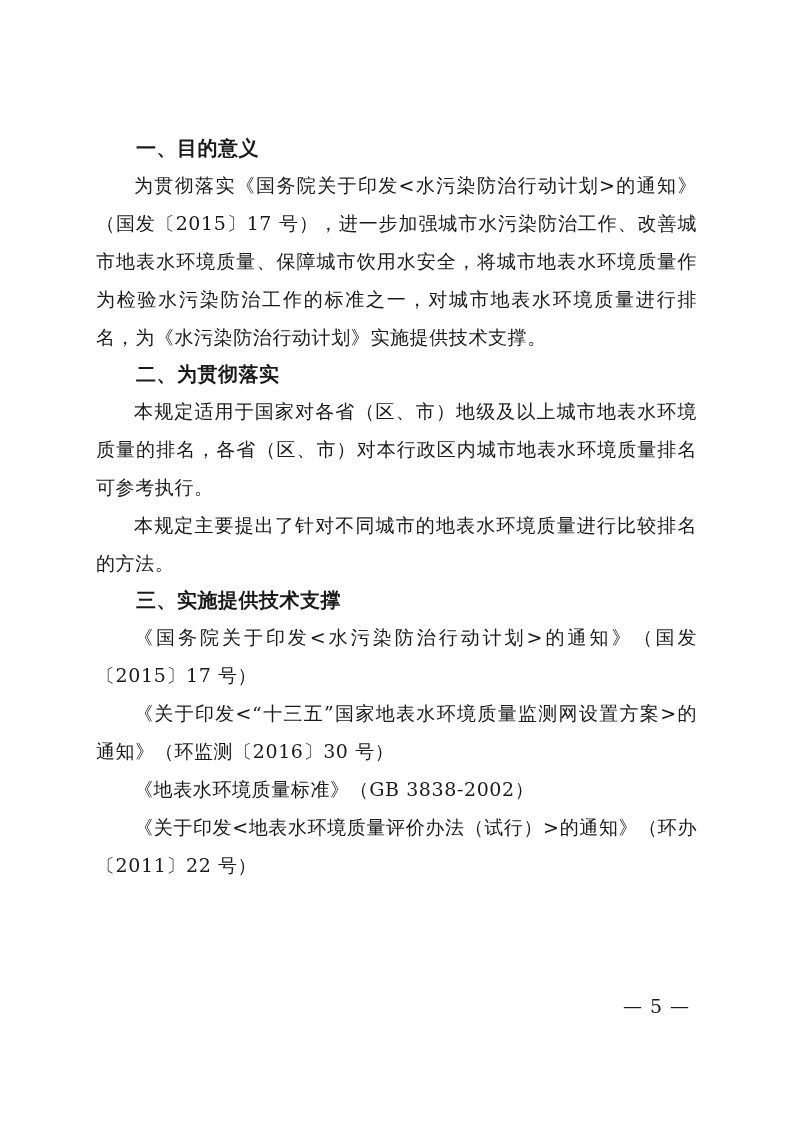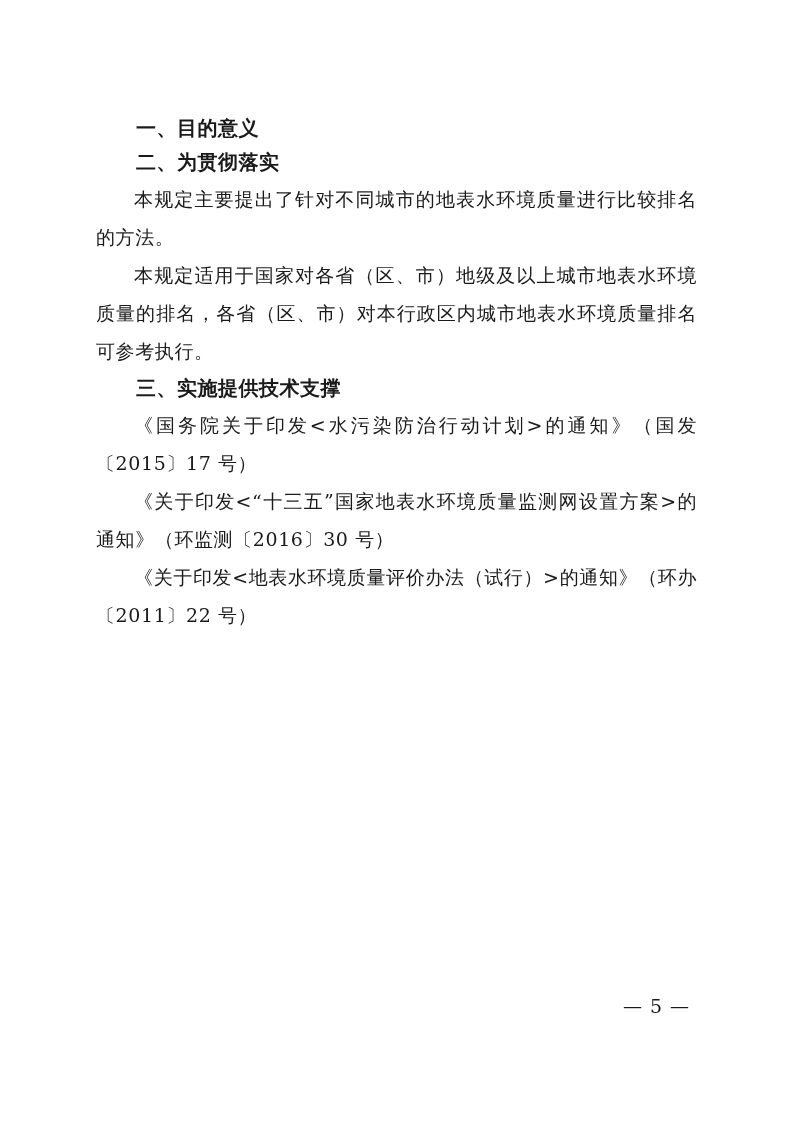--- a/index.html
+++ b/index.html
@@ -19,20 +19,21 @@
     position: absolute;
     left: 0;
     top: 0;
     width: 793px;
     height: 1122px;
     box-sizing: border-box;
     padding: 112px 96px 0 96px;
   }
   .doc-body {
     width: 601px;
+    margin-top: 20px;
   }
   .section-heading {
     font-size: 20px;
     font-weight: bold;
     line-height: 1.6;
     letter-spacing: 0.5px;
     margin: 0 0 2px 0;
     text-indent: 40px;
     font-family: "DejaVu Sans", "Liberation Sans", sans-serif;
   }
@@ -64,32 +65,34 @@
   }
 </style>
 </head>
 <body>
 
 <div class="page">
   <div class="doc-body">
 
     <div class="block">
       <h2 class="section-heading">一、目的意义</h2>
+      <p class="para">为贯彻落实《国务院关于印发&lt;水污染防治行动计划&gt;的通知》（国发〔2015〕17 号），进一步加强城市水污染防治工作、改善城市地表水环境质量、保障城市饮用水安全，将城市地表水环境质量作为检验水污染防治工作的标准之一，对城市地表水环境质量进行排名，为《水污染防治行动计划》实施提供技术支撑。</p>
     </div>
 
     <div class="block">
       <h2 class="section-heading">二、为贯彻落实</h2>
+      <p class="para">本规定适用于国家对各省（区、市）地级及以上城市地表水环境质量的排名，各省（区、市）对本行政区内城市地表水环境质量排名可参考执行。</p>
       <p class="para">本规定主要提出了针对不同城市的地表水环境质量进行比较排名的方法。</p>
-      <p class="para">本规定适用于国家对各省（区、市）地级及以上城市地表水环境质量的排名，各省（区、市）对本行政区内城市地表水环境质量排名可参考执行。</p>
     </div>
 
     <div class="block">
       <h2 class="section-heading">三、实施提供技术支撑</h2>
       <p class="para">《国务院关于印发&lt;水污染防治行动计划&gt;的通知》（国发〔2015〕17 号）</p>
       <p class="para">《关于印发&lt;“十三五”国家地表水环境质量监测网设置方案&gt;的通知》（环监测〔2016〕30 号）</p>
+      <p class="para">《地表水环境质量标准》（GB 3838-2002）</p>
       <p class="para">《关于印发&lt;地表水环境质量评价办法（试行）&gt;的通知》（环办〔2011〕22 号）</p>
     </div>
 
   </div>
 
   <div class="footer">
     <span class="dash">—</span><span>5</span><span class="dash">—</span>
   </div>
 </div>
 

